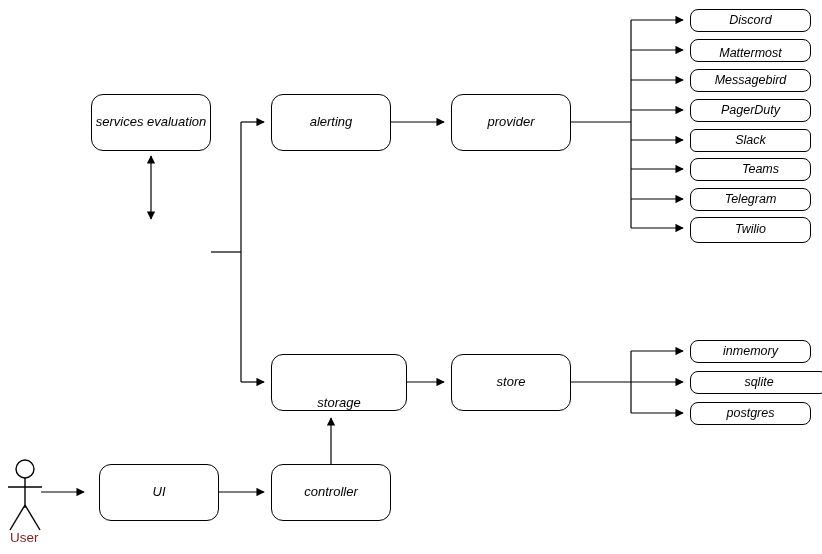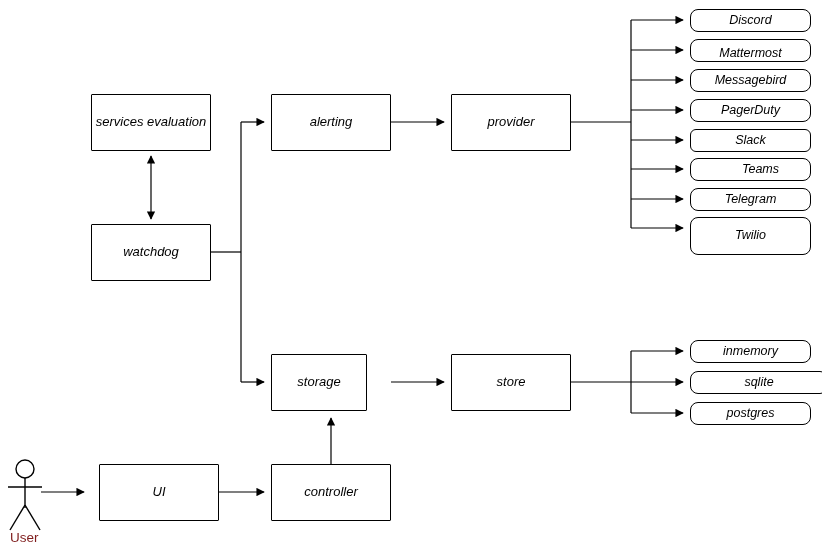--- a/index.html
+++ b/index.html
@@ -31,21 +31,21 @@
     border: 1px solid #000000;
     background: #ffffff;
     display: flex;
     align-items: center;
     justify-content: center;
     text-align: center;
     color: #000000;
     z-index: 2;
   }
   .node-main {
-    border-radius: 1px;
+    border-radius: 12px;
     font-size: 13px;
   }
   .node-leaf {
     border-radius: 8px;
     font-size: 12.5px;
   }
   .node-label {
     display: block;
     line-height: 1.1;
     white-space: nowrap;
@@ -120,33 +120,30 @@
       <line x1="25" y1="505" x2="40" y2="530"></line>
     </g>
   </svg>
 
   <div class="actor-caption" style="left:10px; top:530px;">User</div>
 
   <div class="node node-main" style="left:91px; top:94px; width:120px; height:57px;">
     <span class="node-label">services evaluation</span>
   </div>
 
-  <div class="node node-main" style="left:91px; top:224px; width:120px; height:57px;">
-    <span class="node-label">watchdog</span>
-  </div>
 
   <div class="node node-main" style="left:271px; top:94px; width:120px; height:57px;">
     <span class="node-label">alerting</span>
   </div>
 
   <div class="node node-main" style="left:451px; top:94px; width:120px; height:57px;">
     <span class="node-label">provider</span>
   </div>
 
-  <div class="node node-main" style="left:271px; top:354px; width:96px; height:57px;">
+  <div class="node node-main" style="left:271px; top:354px; width:136px; height:57px;align-items:flex-end;">
     <span class="node-label">storage</span>
   </div>
 
   <div class="node node-main" style="left:451px; top:354px; width:120px; height:57px;">
     <span class="node-label">store</span>
   </div>
 
   <div class="node node-main" style="left:91px; top:464px; width:120px; height:57px;margin-left:8px;">
     <span class="node-label">UI</span>
   </div>
@@ -176,21 +173,21 @@
   </div>
 
   <div class="node node-leaf" style="left:690px; top:158px; width:121px; height:23px;padding-left:20px;">
     <span class="node-label">Teams</span>
   </div>
 
   <div class="node node-leaf" style="left:690px; top:188px; width:121px; height:23px;">
     <span class="node-label">Telegram</span>
   </div>
 
-  <div class="node node-leaf" style="left:690px; top:217px; width:121px; height:38px;">
+  <div class="node node-leaf" style="left:690px; top:217px; width:121px; height:26px;">
     <span class="node-label">Twilio</span>
   </div>
 
   <div class="node node-leaf" style="left:690px; top:340px; width:121px; height:23px;">
     <span class="node-label">inmemory</span>
   </div>
 
   <div class="node node-leaf" style="left:690px; top:371px; width:138px; height:23px;">
     <span class="node-label">sqlite</span>
   </div>

